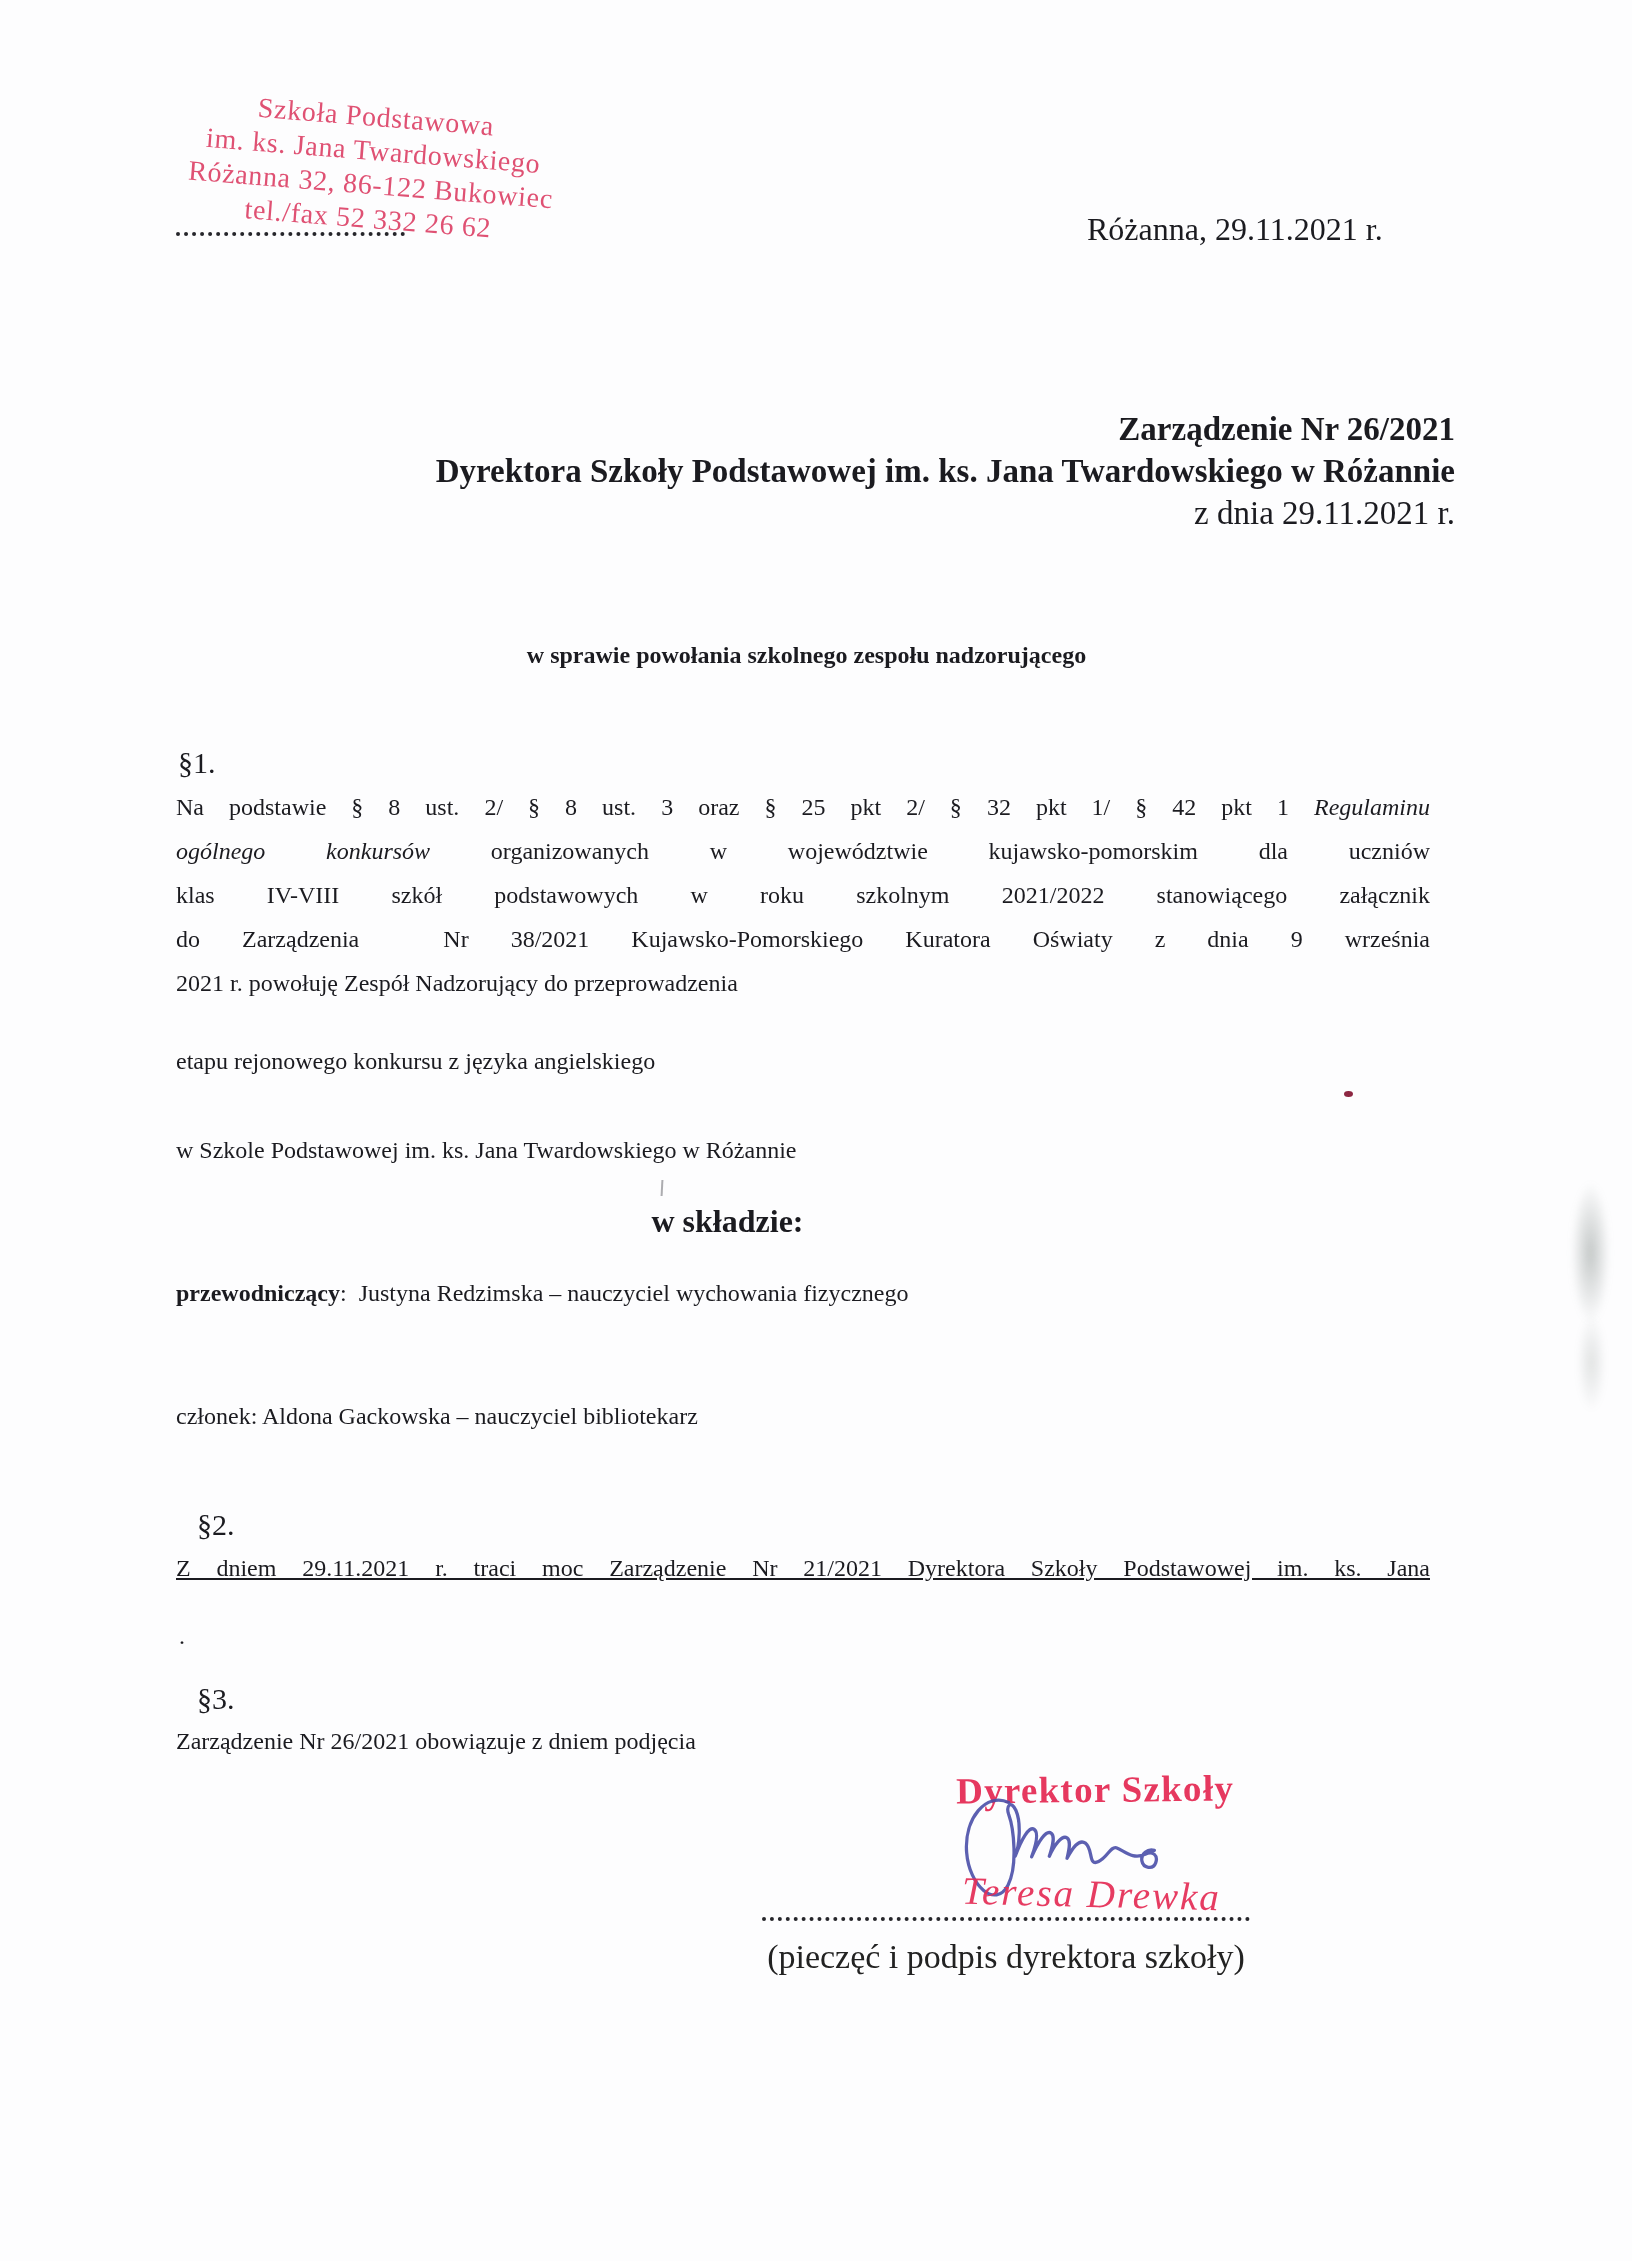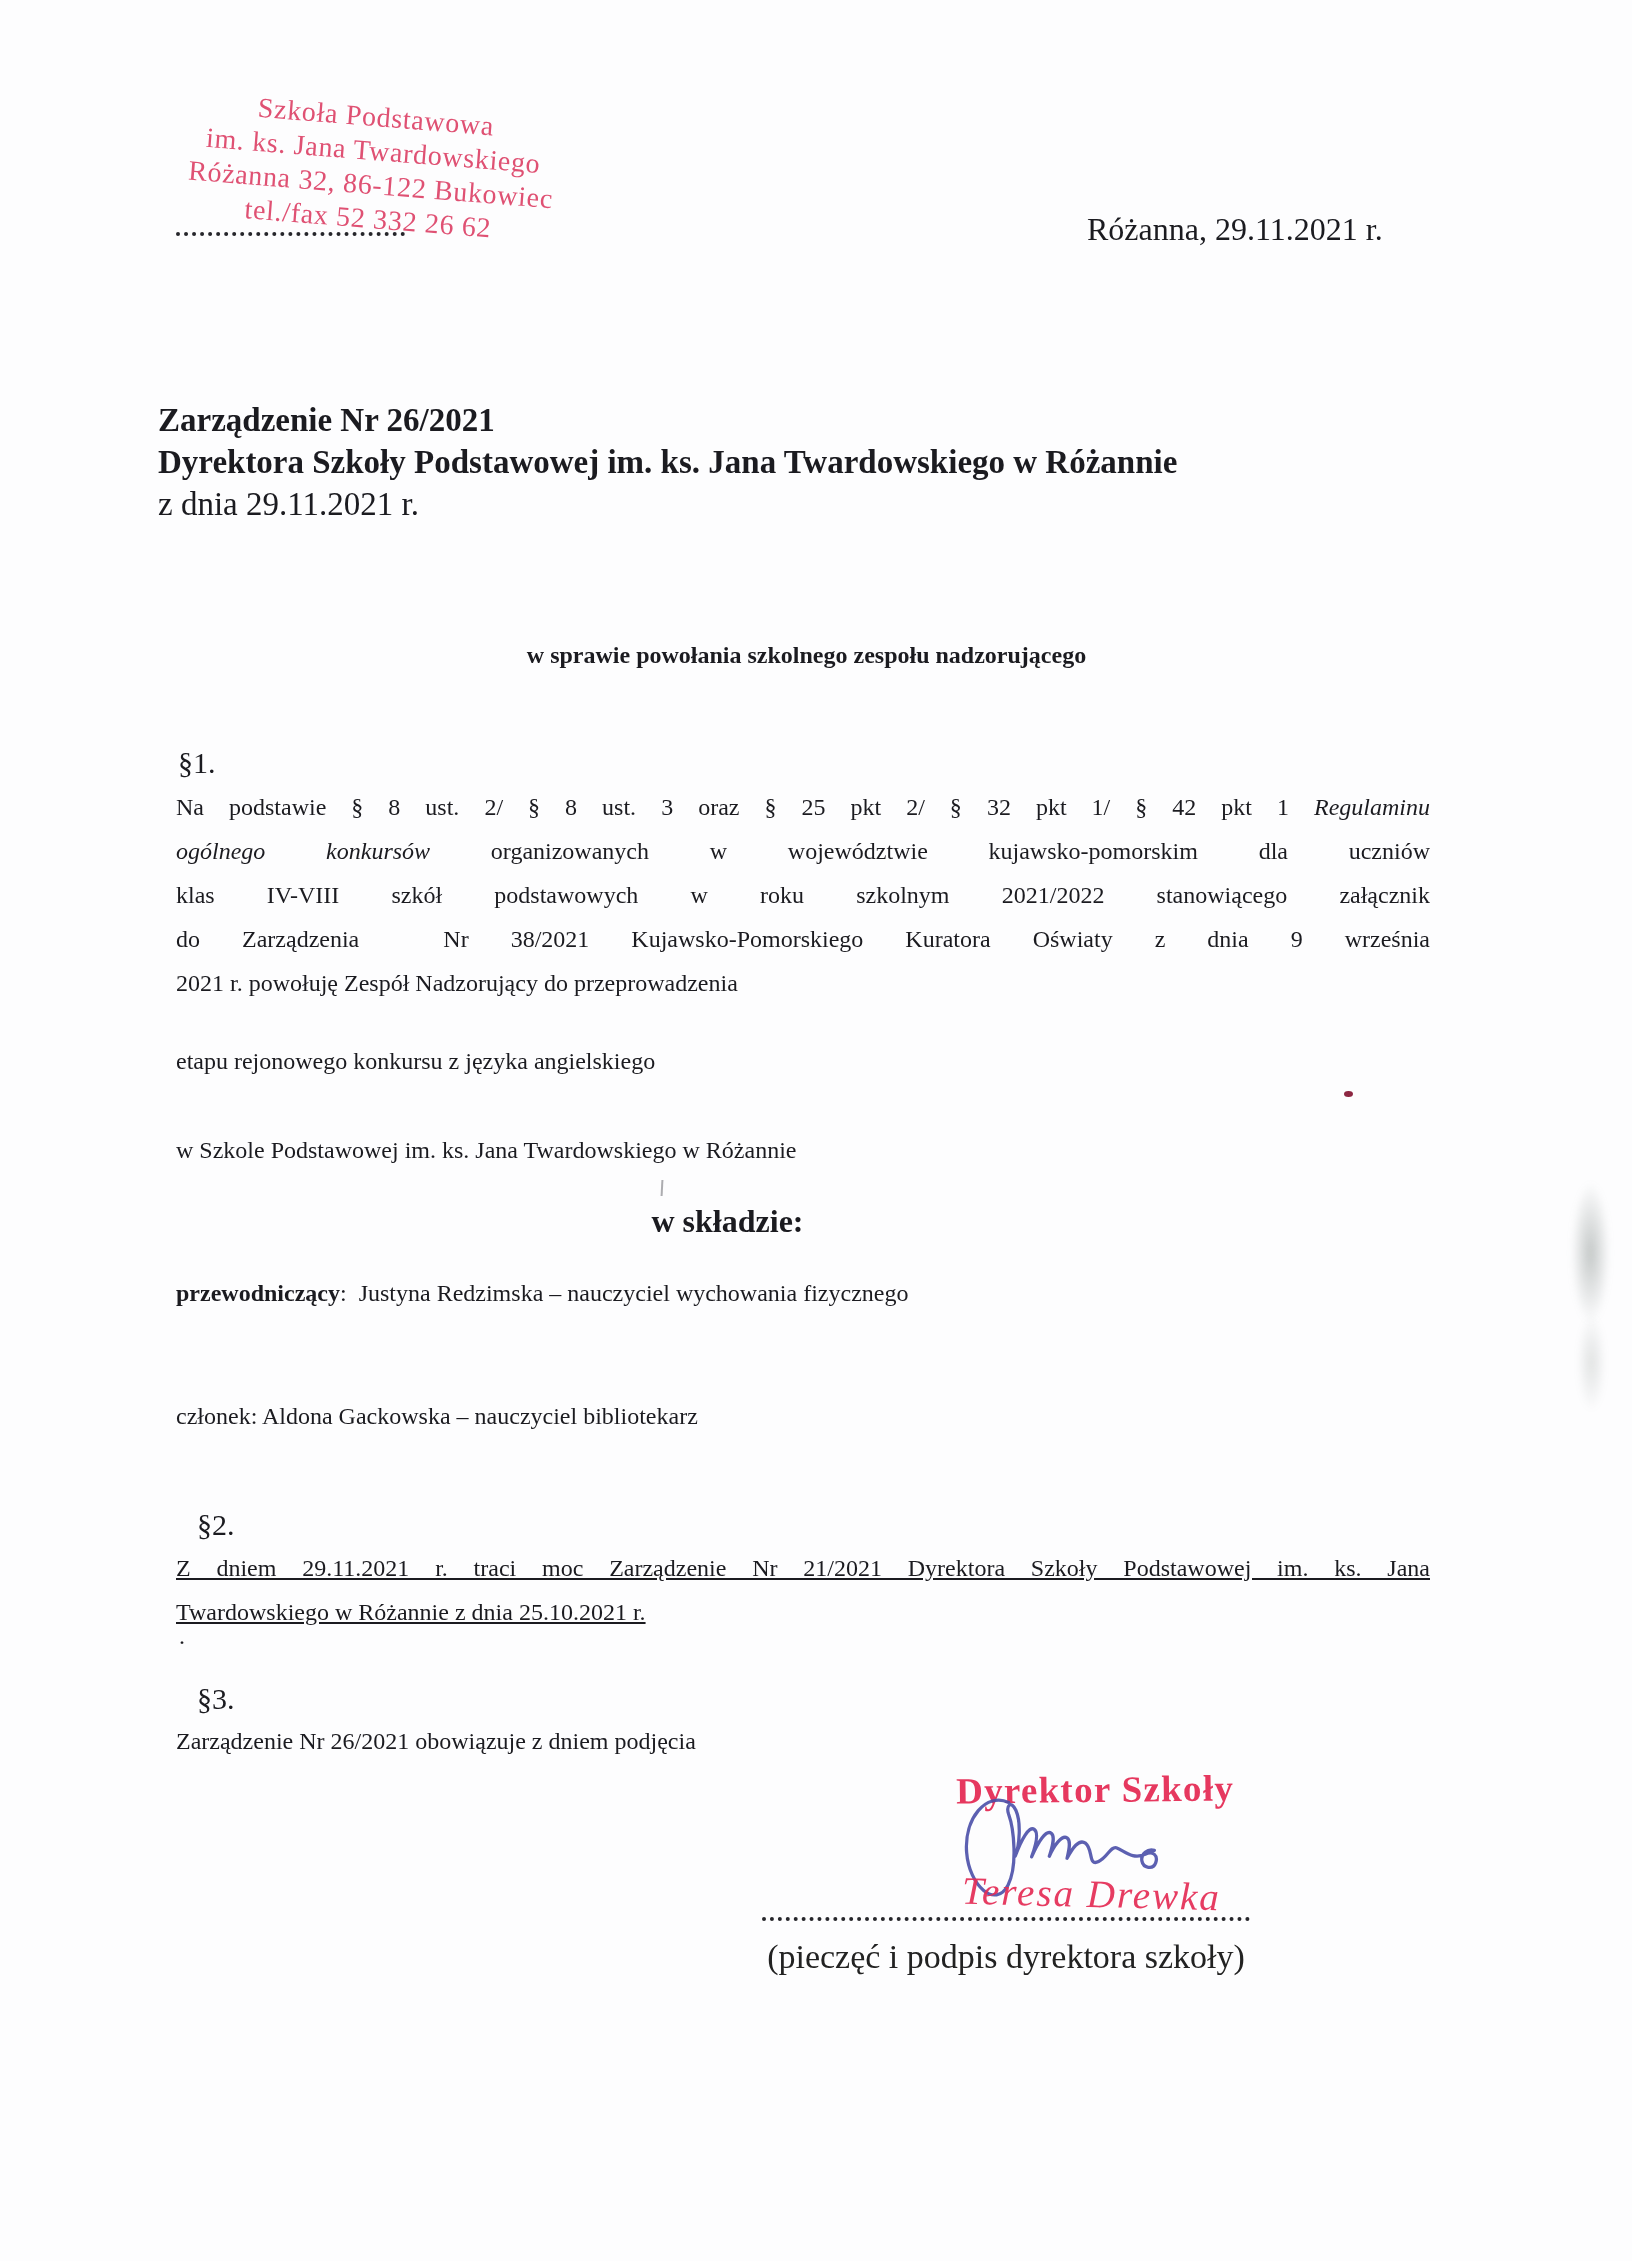--- a/index.html
+++ b/index.html
@@ -4,21 +4,21 @@
 <style>
   html,body{margin:0;padding:0;background:#ffffff;}
   .page{position:relative;width:1633px;height:2261px;background:#fdfdfe;overflow:hidden;
         font-family:"Liberation Serif","DejaVu Serif",serif;color:#1b1b20;}
   .abs{position:absolute;}
   .stamp{width:434px;text-align:center;transform:rotate(4.5deg);transform-origin:center;
          font-size:28px;line-height:34px;letter-spacing:0.7px;font-weight:500;opacity:.92;}
   .stamp div{white-space:nowrap;}
   .dotted{height:0;border-bottom:4.6px dotted #26262b;}
   .dateline{font-size:32px;white-space:nowrap;}
-  .titleblock{width:1297px;text-align:left;font-size:33px;line-height:42px;}
+  .titleblock{width:1297px;text-align:right;font-size:33px;line-height:42px;margin-top:9px;}
   .bold{font-weight:bold;}
   .subject{width:1297px;text-align:center;font-size:24px;font-weight:bold;}
   .body-line{font-size:24px;line-height:44px;white-space:pre-wrap;}
   .para{width:1254px;}
   .jline{text-align:justify;text-align-last:justify;}
   .it{font-style:italic;}
   .bd{font-weight:bold;}
   .heading-center{width:1139px;text-align:center;font-size:32px;font-weight:bold;}
   .slabel{font-size:30px;}
   .role-stamp{font-size:37px;font-weight:bold;letter-spacing:1.3px;white-space:nowrap;
@@ -75,21 +75,20 @@
   <div class="abs tick" style="left:661px;top:1180px;"></div>
 
   <div class="abs body-line" style="left:176px;top:1271px;"><span class="bd">przewodniczący</span><span>:&nbsp; Justyna Redzimska – nauczyciel wychowania fizycznego</span></div>
 
   <div class="abs heading-center" style="left:158px;top:1203px;">w składzie:</div>
   <div class="abs body-line" style="left:176px;top:1394px;"><span>członek: Aldona Gackowska – nauczyciel bibliotekarz</span></div>
 
   <div class="abs body-line slabel" style="left:197px;top:1503px;">§2.</div>
   <div class="abs para" style="left:176px;top:1546px;text-decoration:underline;">
     <div class="body-line jline">Z dniem 29.11.2021 r. traci moc Zarządzenie Nr 21/2021 Dyrektora Szkoły Podstawowej im. ks. Jana</div>
-    <div class="body-line">Twardowskiego w Różannie z dnia 25.10.2021 r.</div>
   </div>
   <div class="abs body-line" style="left:179px;top:1614px;">.</div>
 
   <div class="abs body-line slabel" style="left:197px;top:1677px;">§3.</div>
   <div class="abs body-line" style="left:176px;top:1719px;">Zarządzenie Nr 26/2021 obowiązuje z dniem podjęcia</div>
 
   <div class="abs role-stamp" style="left: 956px; top: 1768px; color: rgb(229, 46, 87);">Dyrektor Szkoły</div>
 
   <svg class="abs sig-svg" style="left:940px;top:1788px;" width="283" height="128" viewBox="0 0 430 195">
     <path d="M104,22 C70,6 36,46 40,98 C44,150 84,184 103,148 C118,119 112,62 104,40 C100,28 107,17 115,34 C123,52 121,86 114,104

